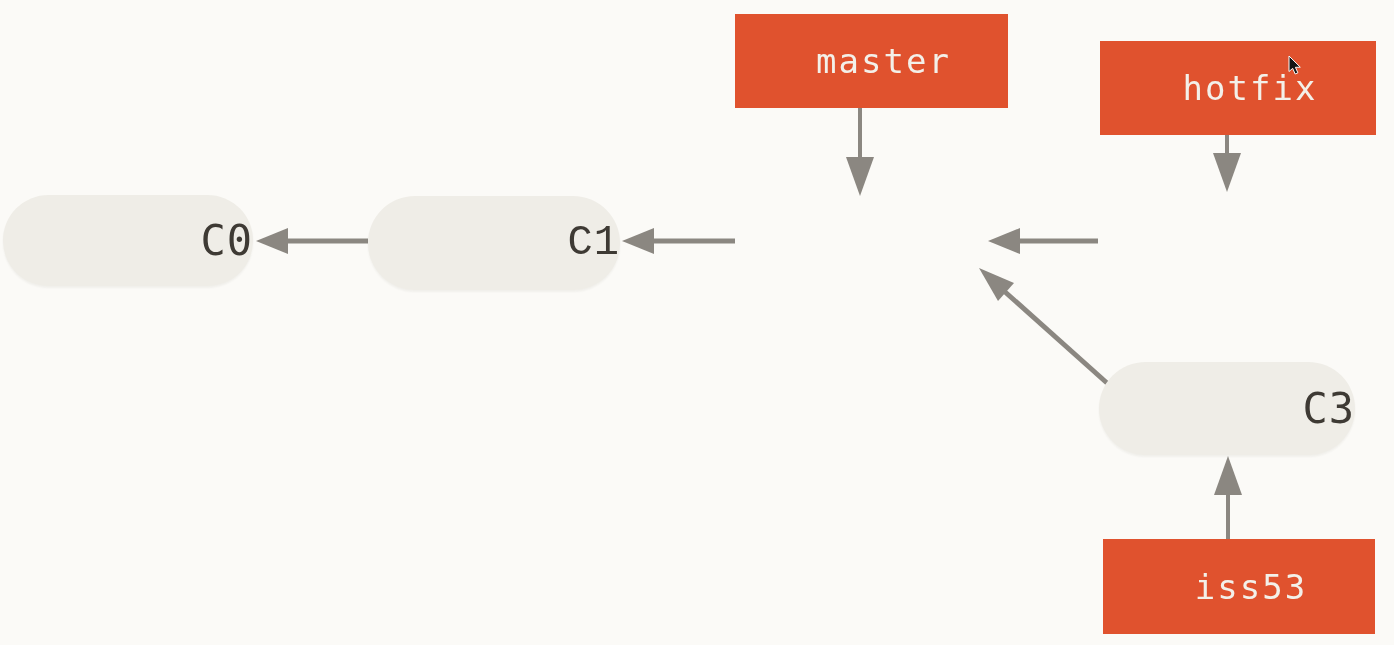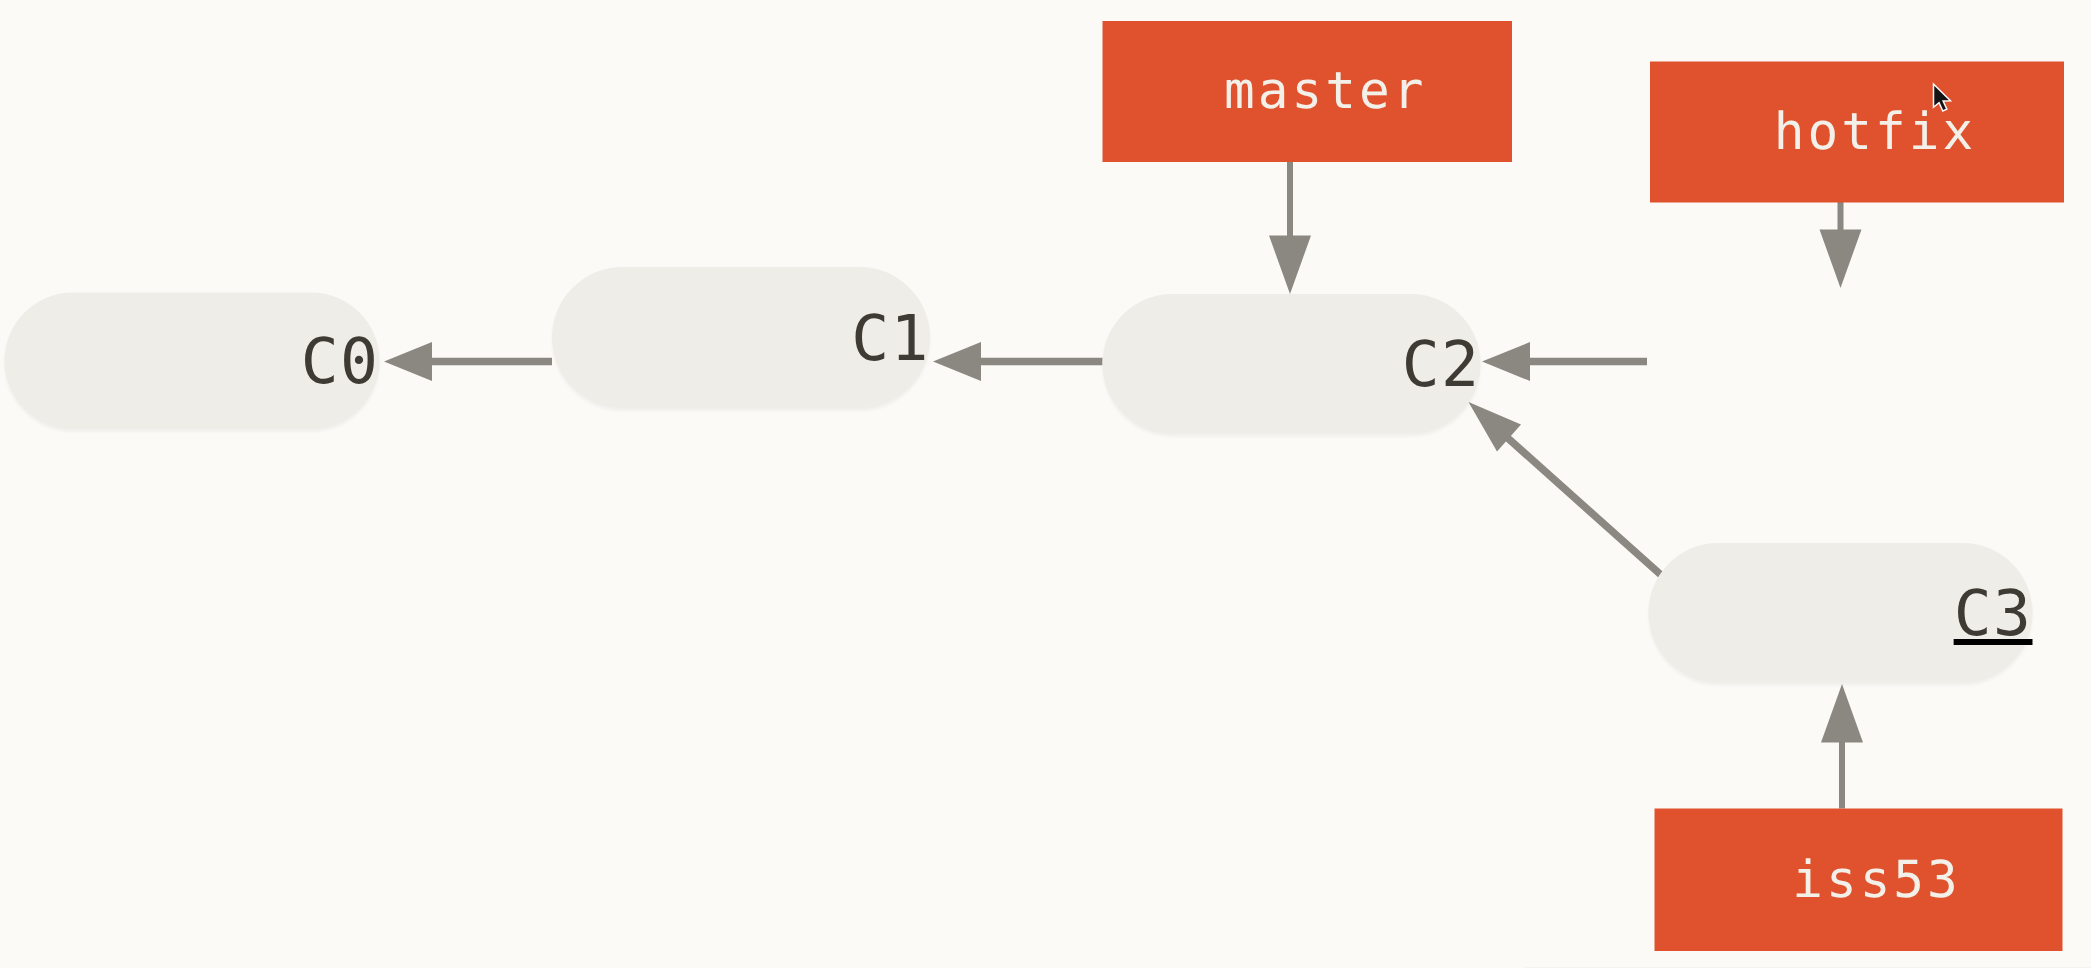--- a/index.html
+++ b/index.html
@@ -71,27 +71,24 @@
     <line x1="1227" y1="107" x2="1227" y2="158" stroke-width="4"></line>
     <polygon points="1227,192 1213,153 1241,153"></polygon>
 
     <line x1="1228" y1="539" x2="1228" y2="491" stroke-width="4"></line>
     <polygon points="1228,456 1214,495 1242,495"></polygon>
   </svg>
 
   <div class="commit" style="left:3px;top:195px;width:250px;height:91px;">
     <span class="commit-label">C0</span>
   </div>
-  <div class="commit" style="left:368px;top:178px;width:252px;height:94px;">
+  <div class="commit" style="left:368px;top:196px;width:252px;height:94px;font-family:Liberation Mono, monospace;">
     <span class="commit-label">C1</span>
   </div>
-  <div class="commit" style="left:735px;top:196px;width:252px;height:93px;">
-    <span class="commit-label">C2</span>
-  </div>
-  <div class="commit" style="left:1099px;top:362px;width:256px;height:93px;text-decoration:underline;">
+  <div class="commit" style="left:1099px;top:362px;width:256px;height:93px;">
     <span class="commit-label">C3</span>
   </div>
 
   <div class="branch" style="left:735px;top:14px;width:249px;height:94px;">
     <span class="branch-label">master</span>
   </div>
   <div class="branch" style="left:1100px;top:13px;width:252px;height:94px;margin-top:28px;">
     <span class="branch-label">hotfix</span>
   </div>
   <div class="branch" style="left:1103px;top:539px;width:248px;height:95px;">

